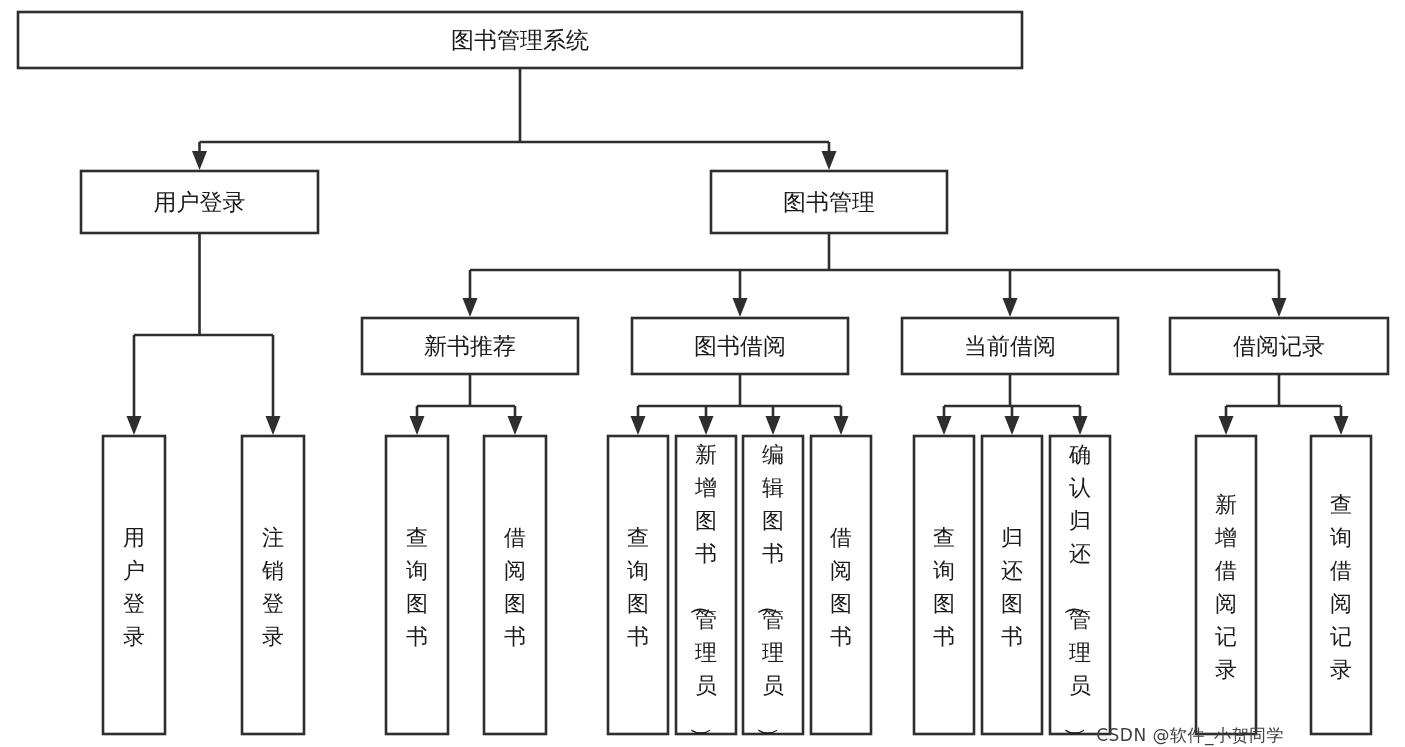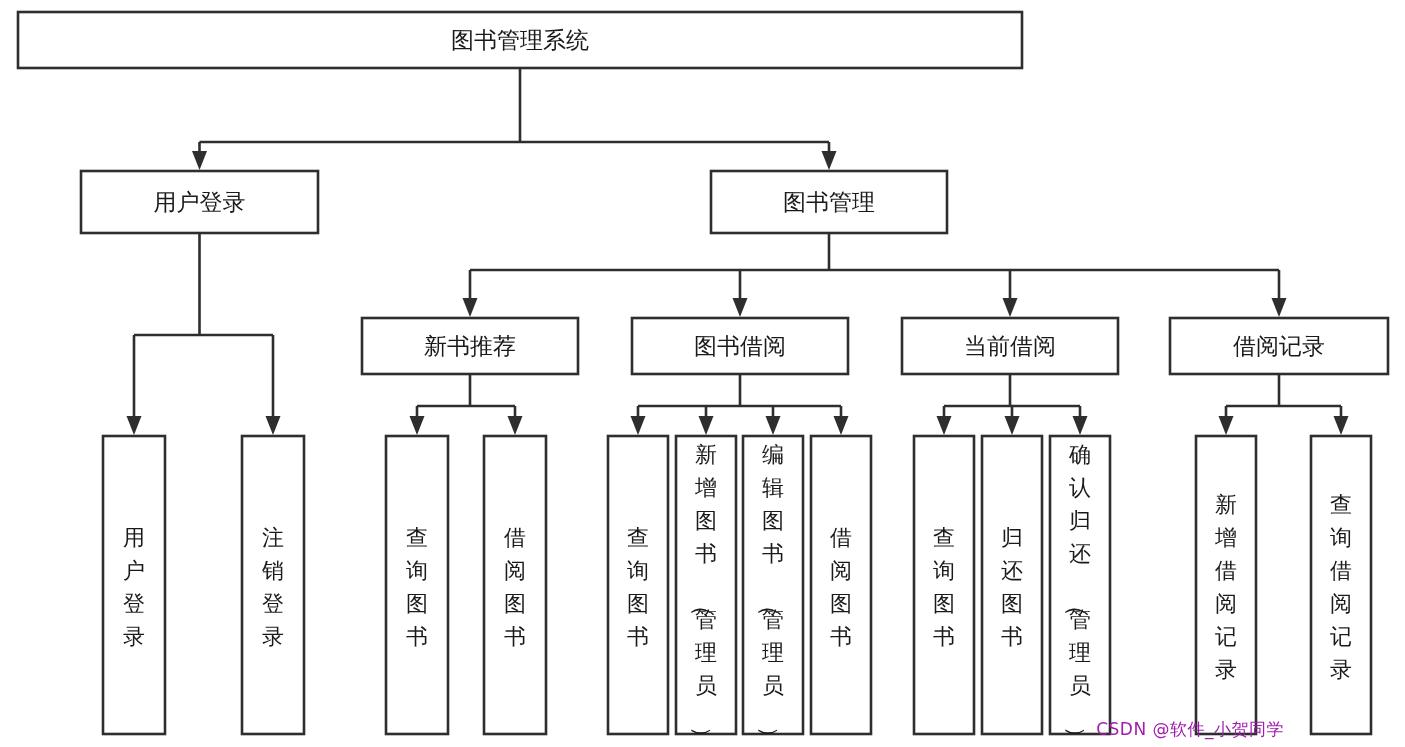--- a/index.html
+++ b/index.html
@@ -50,24 +50,24 @@
   }
   .node-label-v {
     font-family: "DejaVu Sans", "Liberation Sans", sans-serif;
     font-size: 22px;
     fill: #1a1a1a;
     text-anchor: middle;
   }
   .watermark {
     position: absolute;
     right: 12px;
-    bottom: 6px;
+    bottom: 0;
     font-family: "DejaVu Sans", "Liberation Sans", sans-serif;
     font-size: 17px;
-    color: #a21caf;
+    color: #404040;
     white-space: nowrap;
     letter-spacing: 0.5px;
     user-select: none;
   }
 </style>
 </head>
 <body>
 
 <div id="diagram-root">
   <svg class="flow" id="flow-svg" viewBox="0 0 1405 747">

